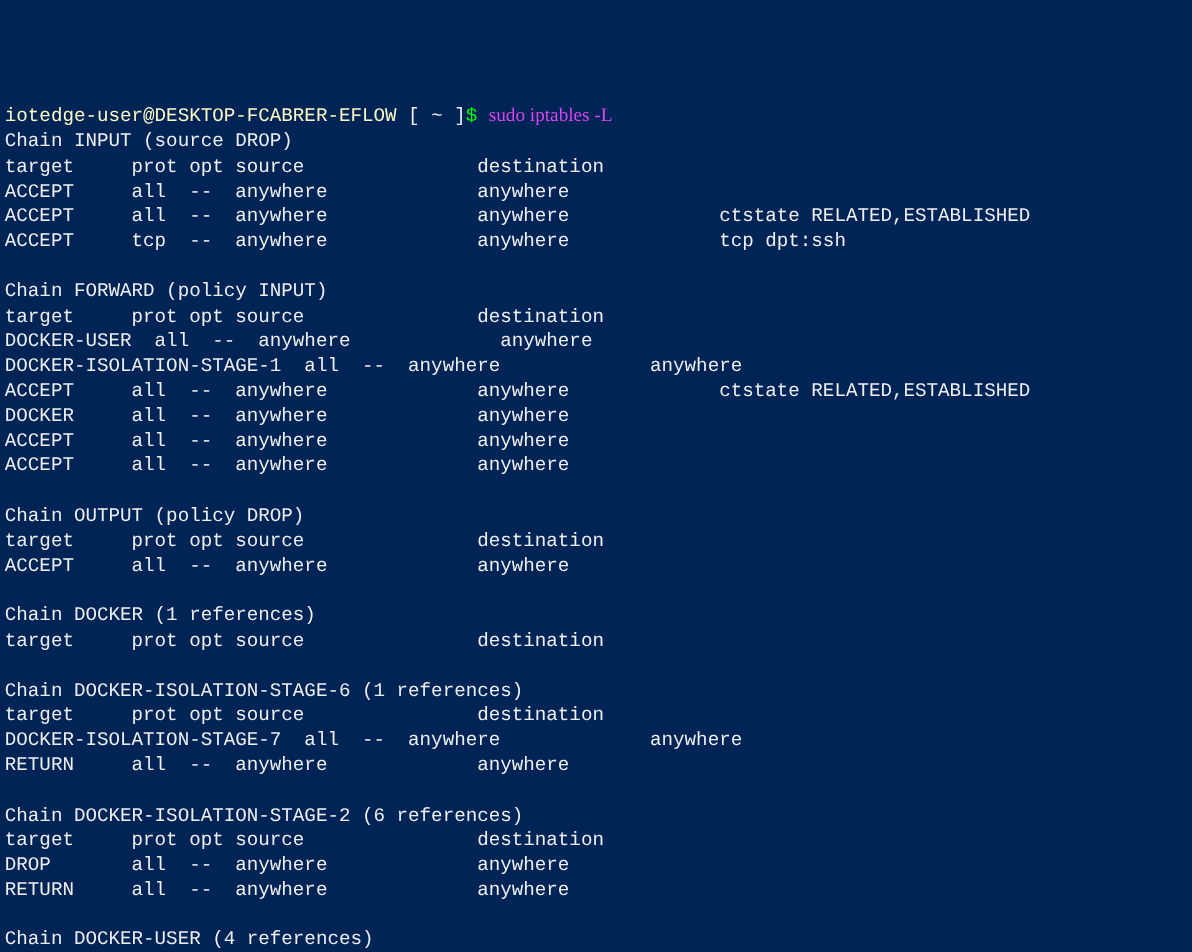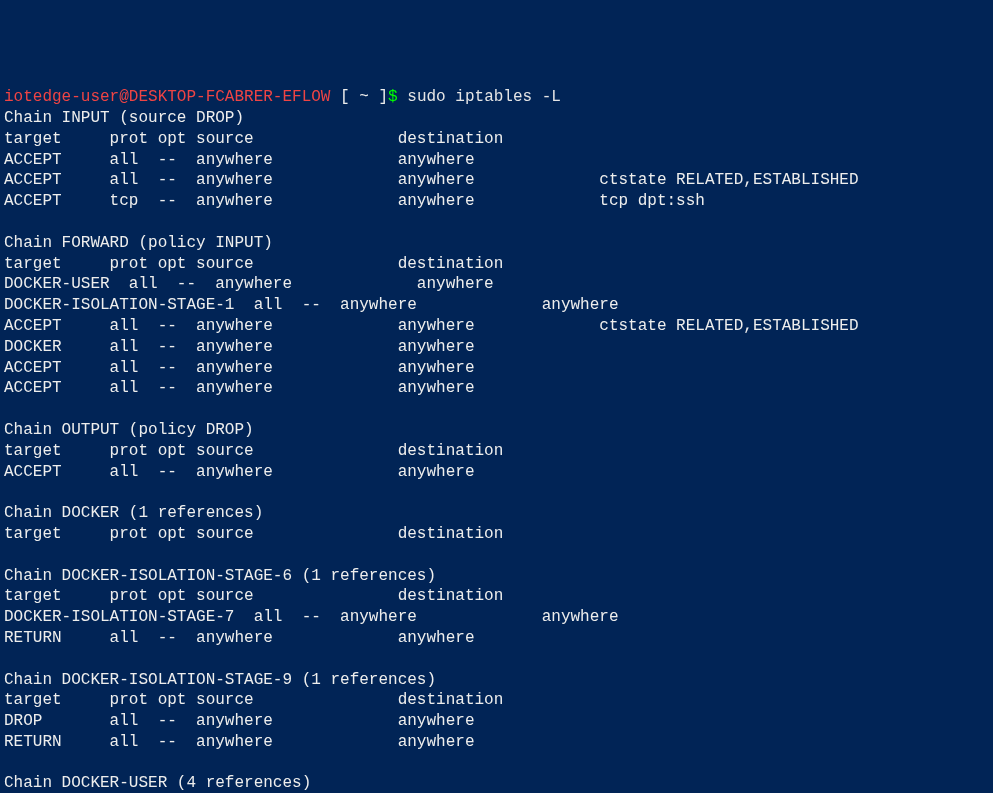--- a/index.html
+++ b/index.html
@@ -13,28 +13,29 @@
       font-family: 'Consolas', 'Courier New', monospace;
       font-size: 16px;
       line-height: 1.3;
       padding: 4px;
       width: 993px;
       height: 793px;
       white-space: pre;
       overflow: hidden;
     }
     .prompt-user {
-      color: #ef4444;
+      color: #fef9c3;
       margin-top: 10px;
     }
     .prompt-symbol {
       color: #00ff00;
     }
     .command {
-      color: #e5e5e5;
+      color: #d946ef;
+      font-family: Liberation Serif, serif;
     }
     .output {
       color: #eeeeed;
     }
   </style>
 </head>
 <body>
 
 
 
@@ -59,21 +60,21 @@
 <span class="output">ACCEPT     all  --  anywhere             anywhere</span>
 
 <span class="output">Chain DOCKER (1 references)</span>
 <span class="output">target     prot opt source               destination</span>
 
 <span class="output">Chain DOCKER-ISOLATION-STAGE-6 (1 references)</span>
 <span class="output">target     prot opt source               destination</span>
 <span class="output">DOCKER-ISOLATION-STAGE-7  all  --  anywhere             anywhere</span>
 <span class="output">RETURN     all  --  anywhere             anywhere</span>
 
-<span class="output">Chain DOCKER-ISOLATION-STAGE-9 (1 references)</span>
+<span class="output">Chain DOCKER-ISOLATION-STAGE-2 (6 references)</span>
 <span class="output">target     prot opt source               destination</span>
 <span class="output">DROP       all  --  anywhere             anywhere</span>
 <span class="output">RETURN     all  --  anywhere             anywhere</span>
 
 <span class="output">Chain DOCKER-USER (4 references)</span>
 
 </div>
 
 
 

